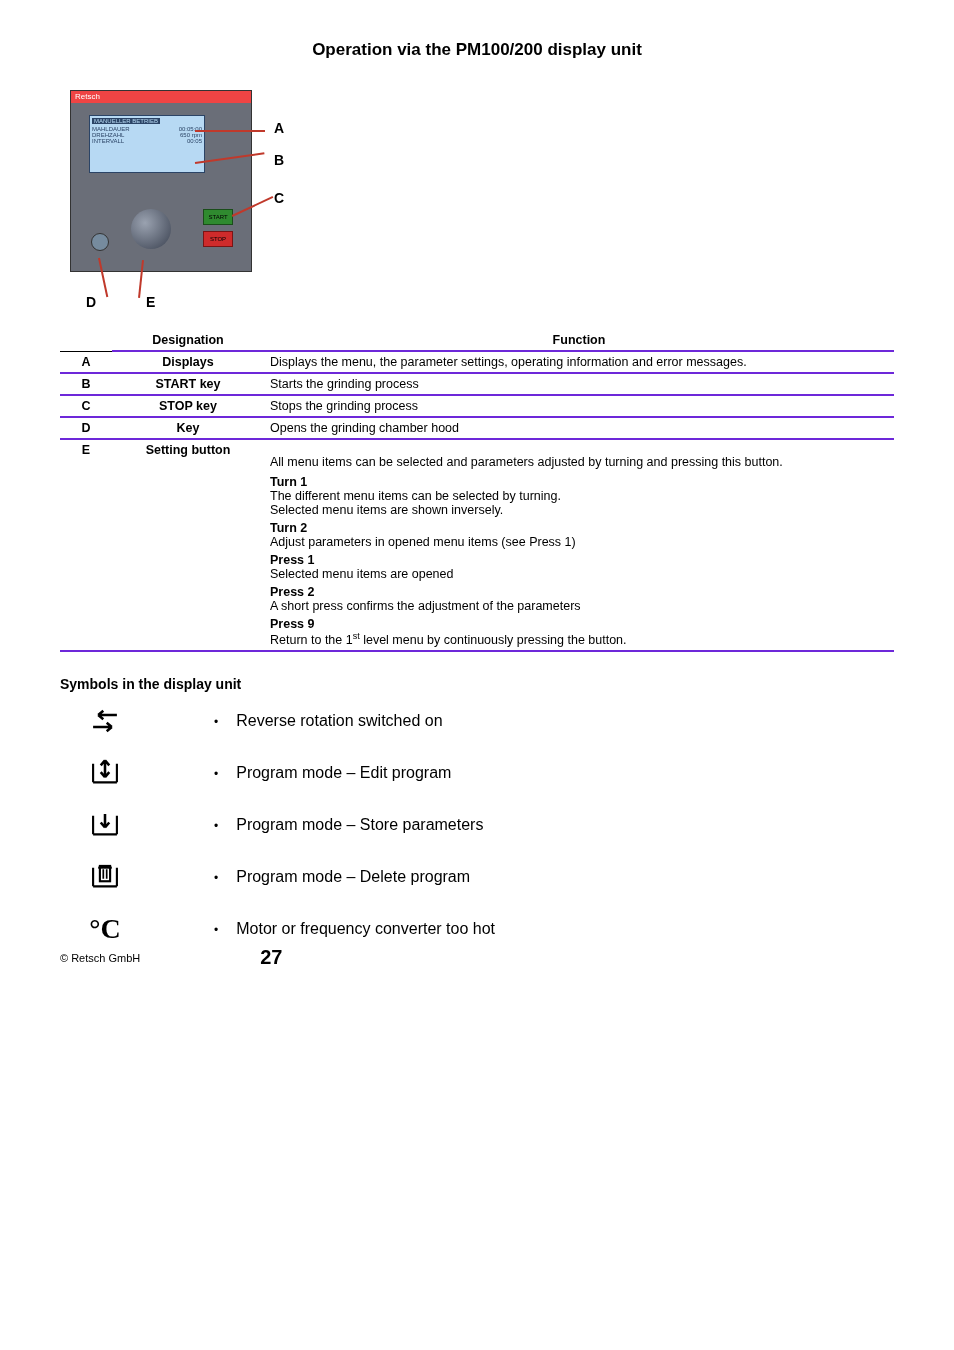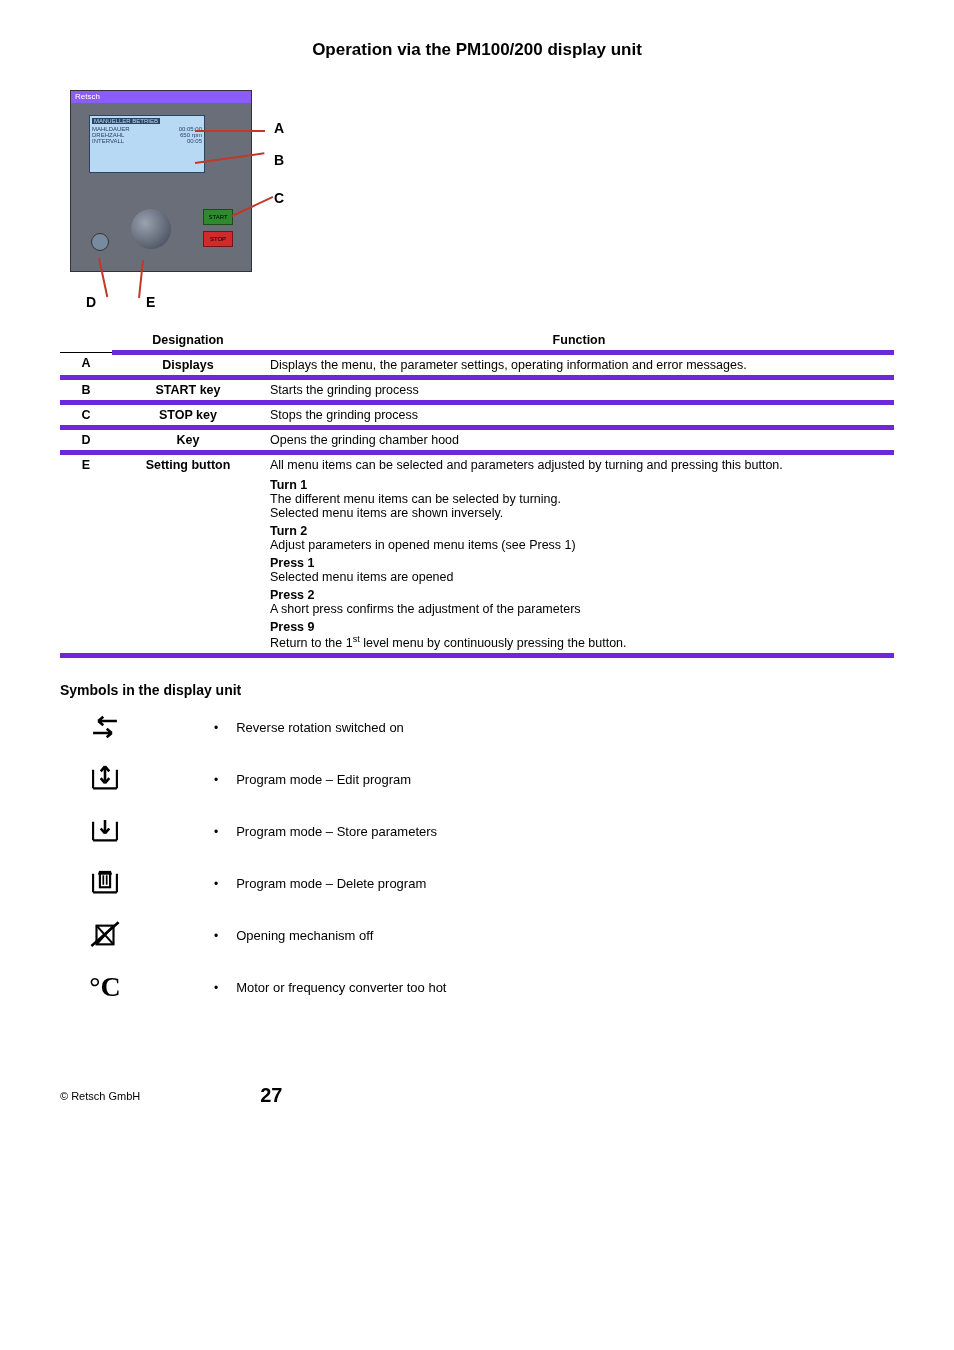--- a/index.html
+++ b/index.html
@@ -1,48 +1,48 @@
 <!DOCTYPE html>
 <html><head>
 <meta charset="utf-8">
 <style>
 body{font-family:Verdana,Geneva,sans-serif;font-size:13px;color:#000;background:#fff;margin:0;padding:40px 60px;width:834px}
 h1{font-size:17px;font-weight:bold;text-align:center;margin:0 0 30px}
 .intro-row{display:flex;align-items:center;gap:40px;margin-bottom:20px}
 .intro-text{flex:1;font-size:13px;line-height:1.4}
 .device-fig{flex:0 0 auto;position:relative;width:260px;height:220px}
 .device-box{position:absolute;top:0;left:10px;width:180px;height:180px;background:#6a6e78;border:1px solid #333}
-.brand-strip{position:absolute;top:0;left:0;right:0;height:12px;background:#8b5cf6;color:#fff;font-size:8px;padding:0 4px;line-height:12px}
+.brand-strip{position:absolute;top:0;left:0;right:0;height:12px;background:#ef4444;color:#fff;font-size:8px;padding:0 4px;line-height:12px}
 .screen{position:absolute;top:24px;left:18px;width:110px;height:52px;background:#b7d9f3;border:1px solid #2b4466;font-size:6px;color:#2b4466;padding:2px}
 .screen-row{display:flex;justify-content:space-between}
 .screen-hdr{background:#2b4466;color:#b7d9f3;padding:0 2px;margin-bottom:2px;display:inline-block}
 .knob{position:absolute;bottom:22px;left:60px;width:40px;height:40px;border-radius:50%;background:radial-gradient(circle at 35% 35%,#9aa2b0,#3a4150)}
 .start-btn{position:absolute;top:118px;right:18px;width:28px;height:14px;background:#2f8a2f;border:1px solid #1a4d1a;font-size:6px;color:#000;text-align:center;line-height:14px}
 .stop-btn{position:absolute;top:140px;right:18px;width:28px;height:14px;background:#cf2b2b;border:1px solid #7a1414;font-size:6px;color:#000;text-align:center;line-height:14px}
 .key{position:absolute;bottom:20px;left:20px;width:16px;height:16px;border-radius:50%;background:#768b9e;border:1px solid #333}
 .lbl{position:absolute;font-weight:bold;font-size:14px}
 .lead{position:absolute;background:#c0392b;height:1.5px;transform-origin:left center}
 .vlead{position:absolute;background:#c0392b;width:1.5px;transform-origin:top center}
 table.ref{border-collapse:collapse;width:100%;margin-top:10px;font-size:12.5px}
-table.ref th,table.ref td{border-bottom:5px solid #6d28d9;padding:3px 6px;vertical-align:top;text-align:left}
+table.ref th,table.ref td{border-bottom:2px solid #6d28d9;padding:3px 6px;vertical-align:top;text-align:left}
 table.ref th{font-weight:bold;text-align:center}
 table.ref td.col1{font-weight:bold;text-align:center;width:40px}
 table.ref td.col2{font-weight:bold;text-align:center;width:140px}
-.func p{margin:0 0 6px}
+.func p{margin:12px 0 6px}
 .func .blk{margin-top:4px}
 .func .blk b{display:inline}
 sup{font-size:9px}
 h2{font-size:14px;font-weight:bold;margin:24px 0 12px}
 .sym-list{display:flex;flex-direction:column;gap:18px;margin-left:26px}
 .sym-row{display:flex;align-items:center;gap:90px}
 .sym-cell{width:38px;height:34px;display:flex;align-items:center;justify-content:center;font-size:26px;font-weight:bold}
-.bullet-text{font-size:13px}
+.bullet-text{font-size:16px}
 .bullet-text::before{content:"•";margin-right:18px;font-size:12px}
 .degc{font-family:'Times New Roman',serif;font-size:28px;font-weight:bold}
-footer{margin-top:80px;font-size:11px;display:flex;align-items:center;gap:120px}
+footer{font-size:11px;display:flex;align-items:center;gap:120px}
 footer .pg{font-weight:bold;font-size:20px}
 svg.icon{width:34px;height:30px}
 </style>
 </head>
 <body>
 
 <h1>Operation via the PM100/200 display unit</h1>
 
 <div class="intro-row">
   <div class="device-fig">
@@ -165,30 +165,20 @@
       <svg class="icon" viewBox="0 0 40 34">
           <path d="M6 6 v22 M6 28 h28 M34 28 v-22" stroke="#000" stroke-width="2.5" fill="none"></path>
           <rect x="14" y="4" width="12" height="18" stroke="#000" stroke-width="2.5" fill="none"></rect>
           <path d="M12 6 h16" stroke="#000" stroke-width="2.5"></path>
           <path d="M18 8 v11 M22 8 v11" stroke="#000" stroke-width="2"></path>
         </svg>
     </div>
     <div class="bullet-text">Program mode – Delete program</div>
   </div>
 
-  <div class="sym-row">
-    <div class="sym-cell">
-      <svg class="icon" viewBox="0 0 40 34">
-          <rect x="10" y="6" width="20" height="22" stroke="#000" stroke-width="2.5" fill="none"></rect>
-          <path d="M10 6 l20 22 M30 6 l-20 22" stroke="#000" stroke-width="2.5"></path>
-          <path d="M4 30 L36 2" stroke="#000" stroke-width="3"></path>
-        </svg>
-    </div>
-    <div class="bullet-text">Opening mechanism off</div>
-  </div>
 
 
   <div class="sym-row">
     <div class="sym-cell degc">°C</div>
     <div class="bullet-text">Motor or frequency converter too hot</div>
   </div>
 
 </div>
 
 <footer>

